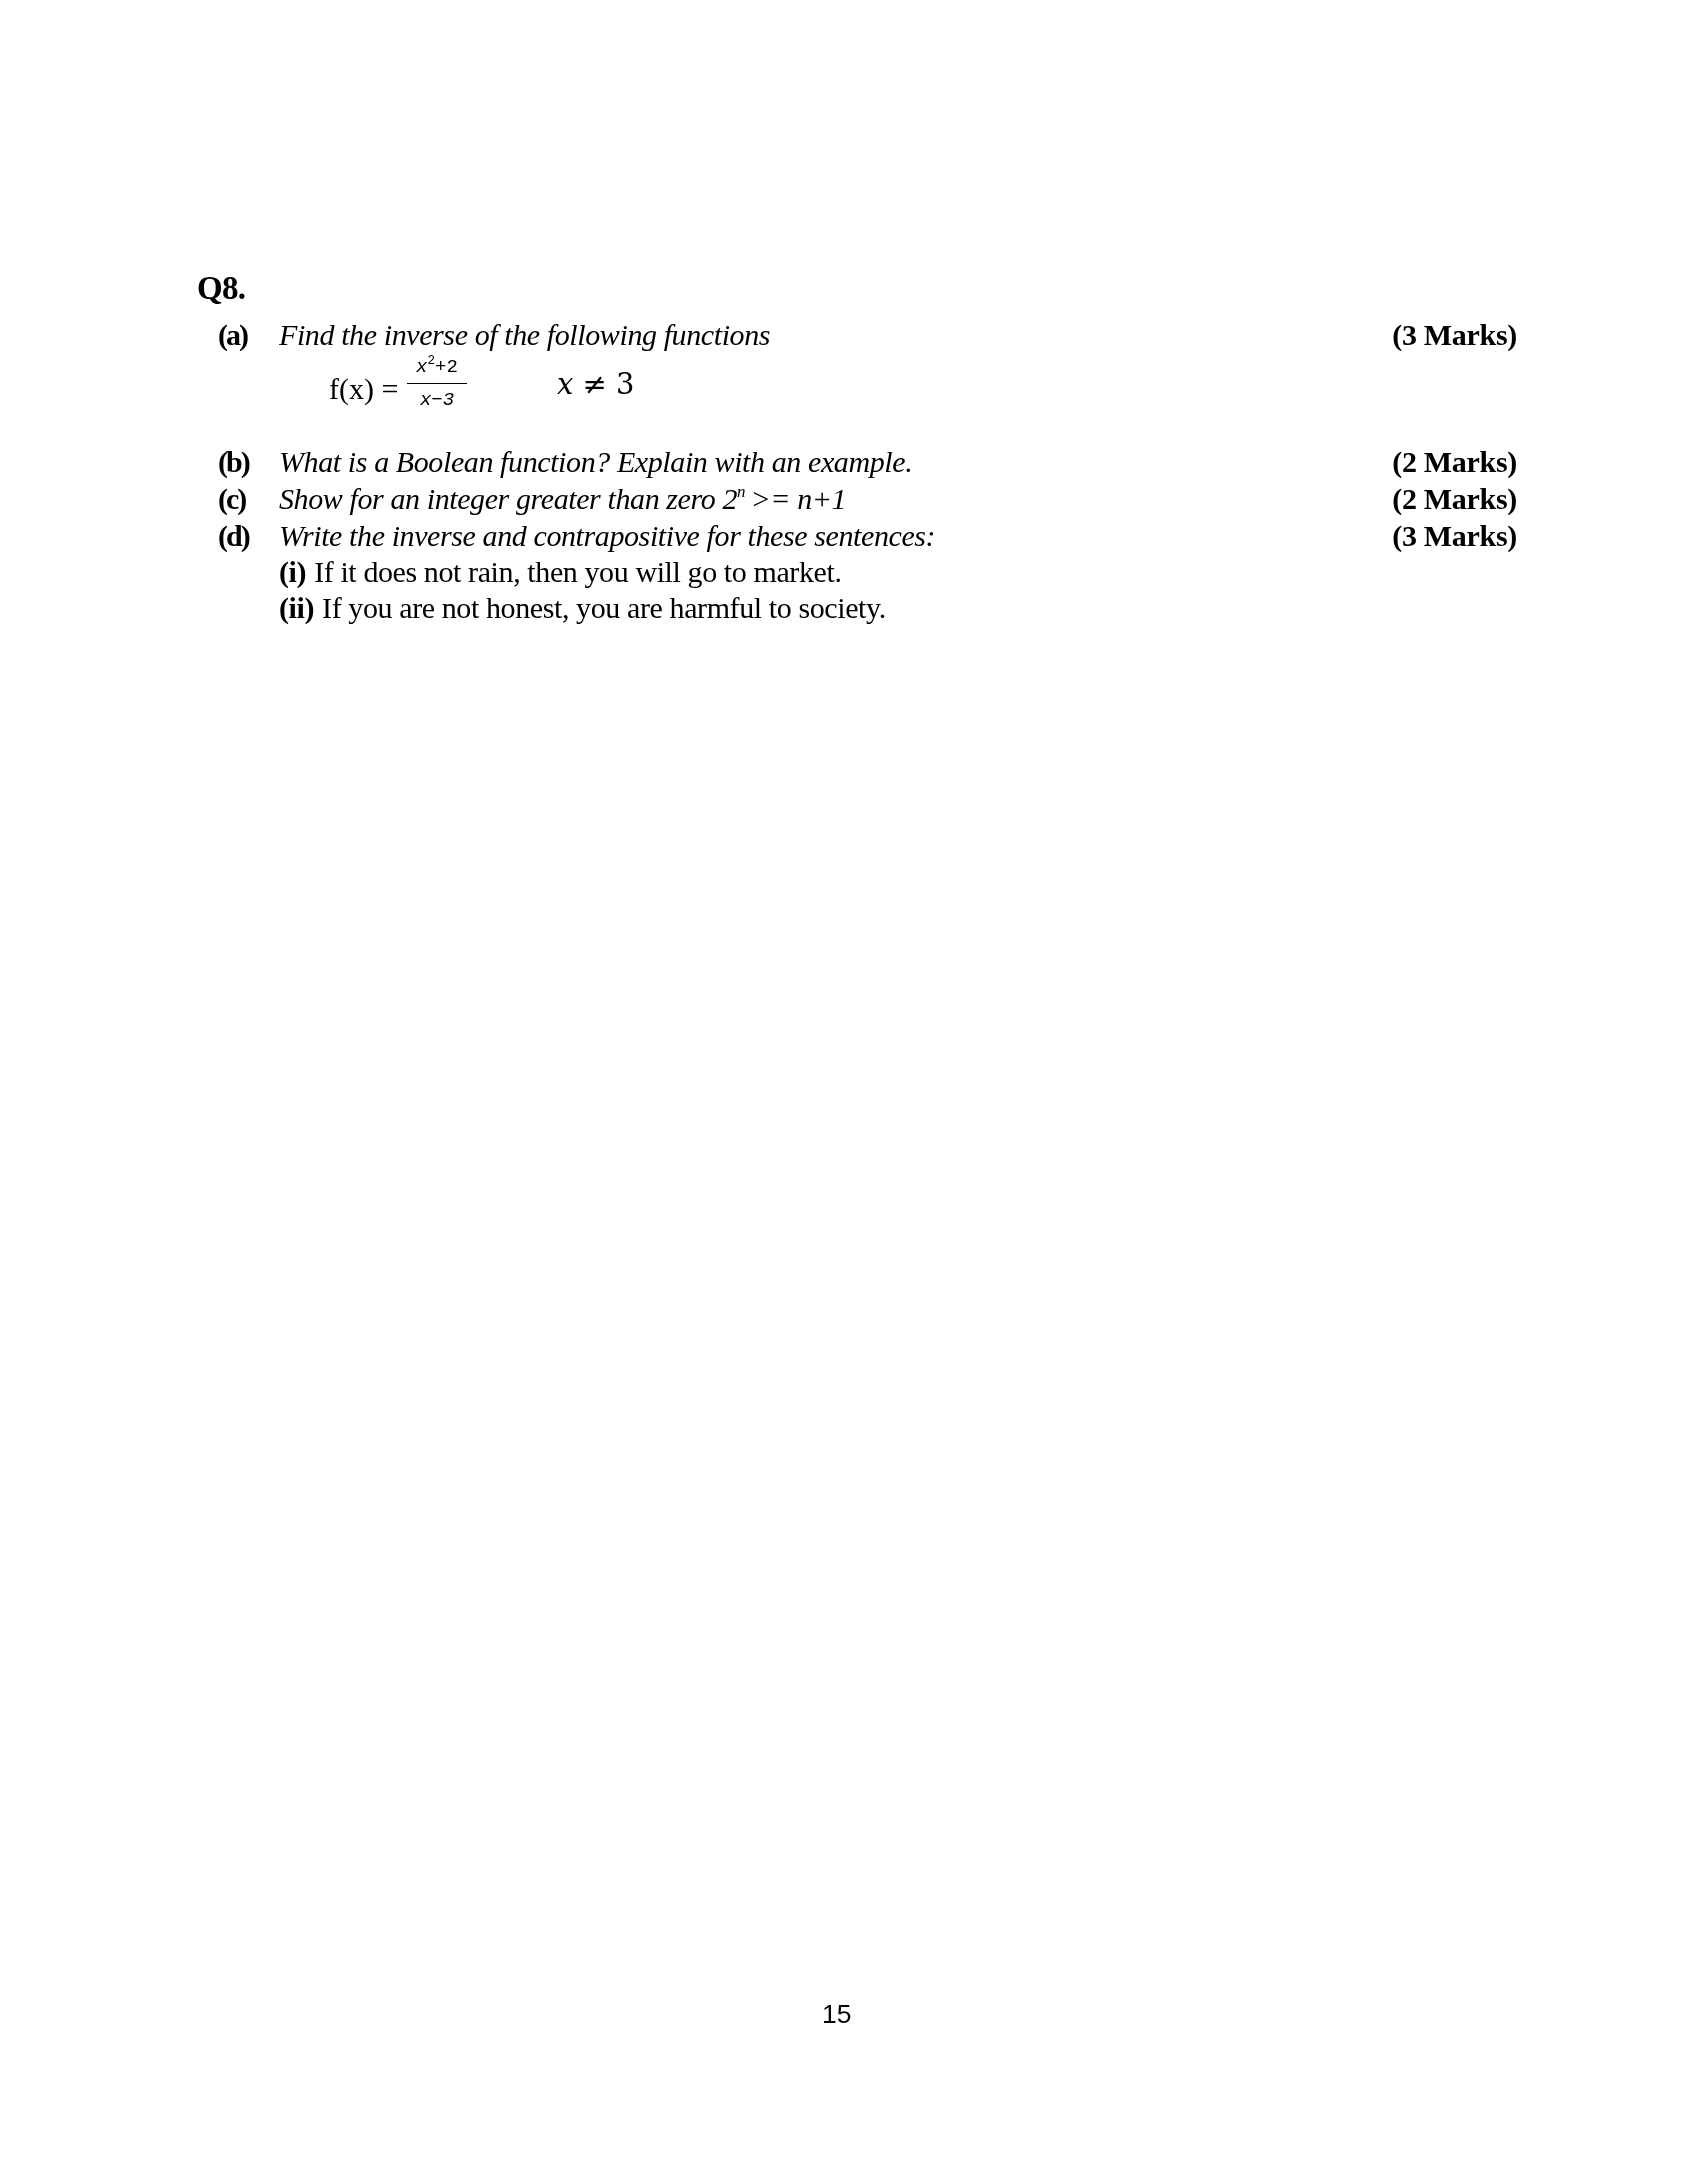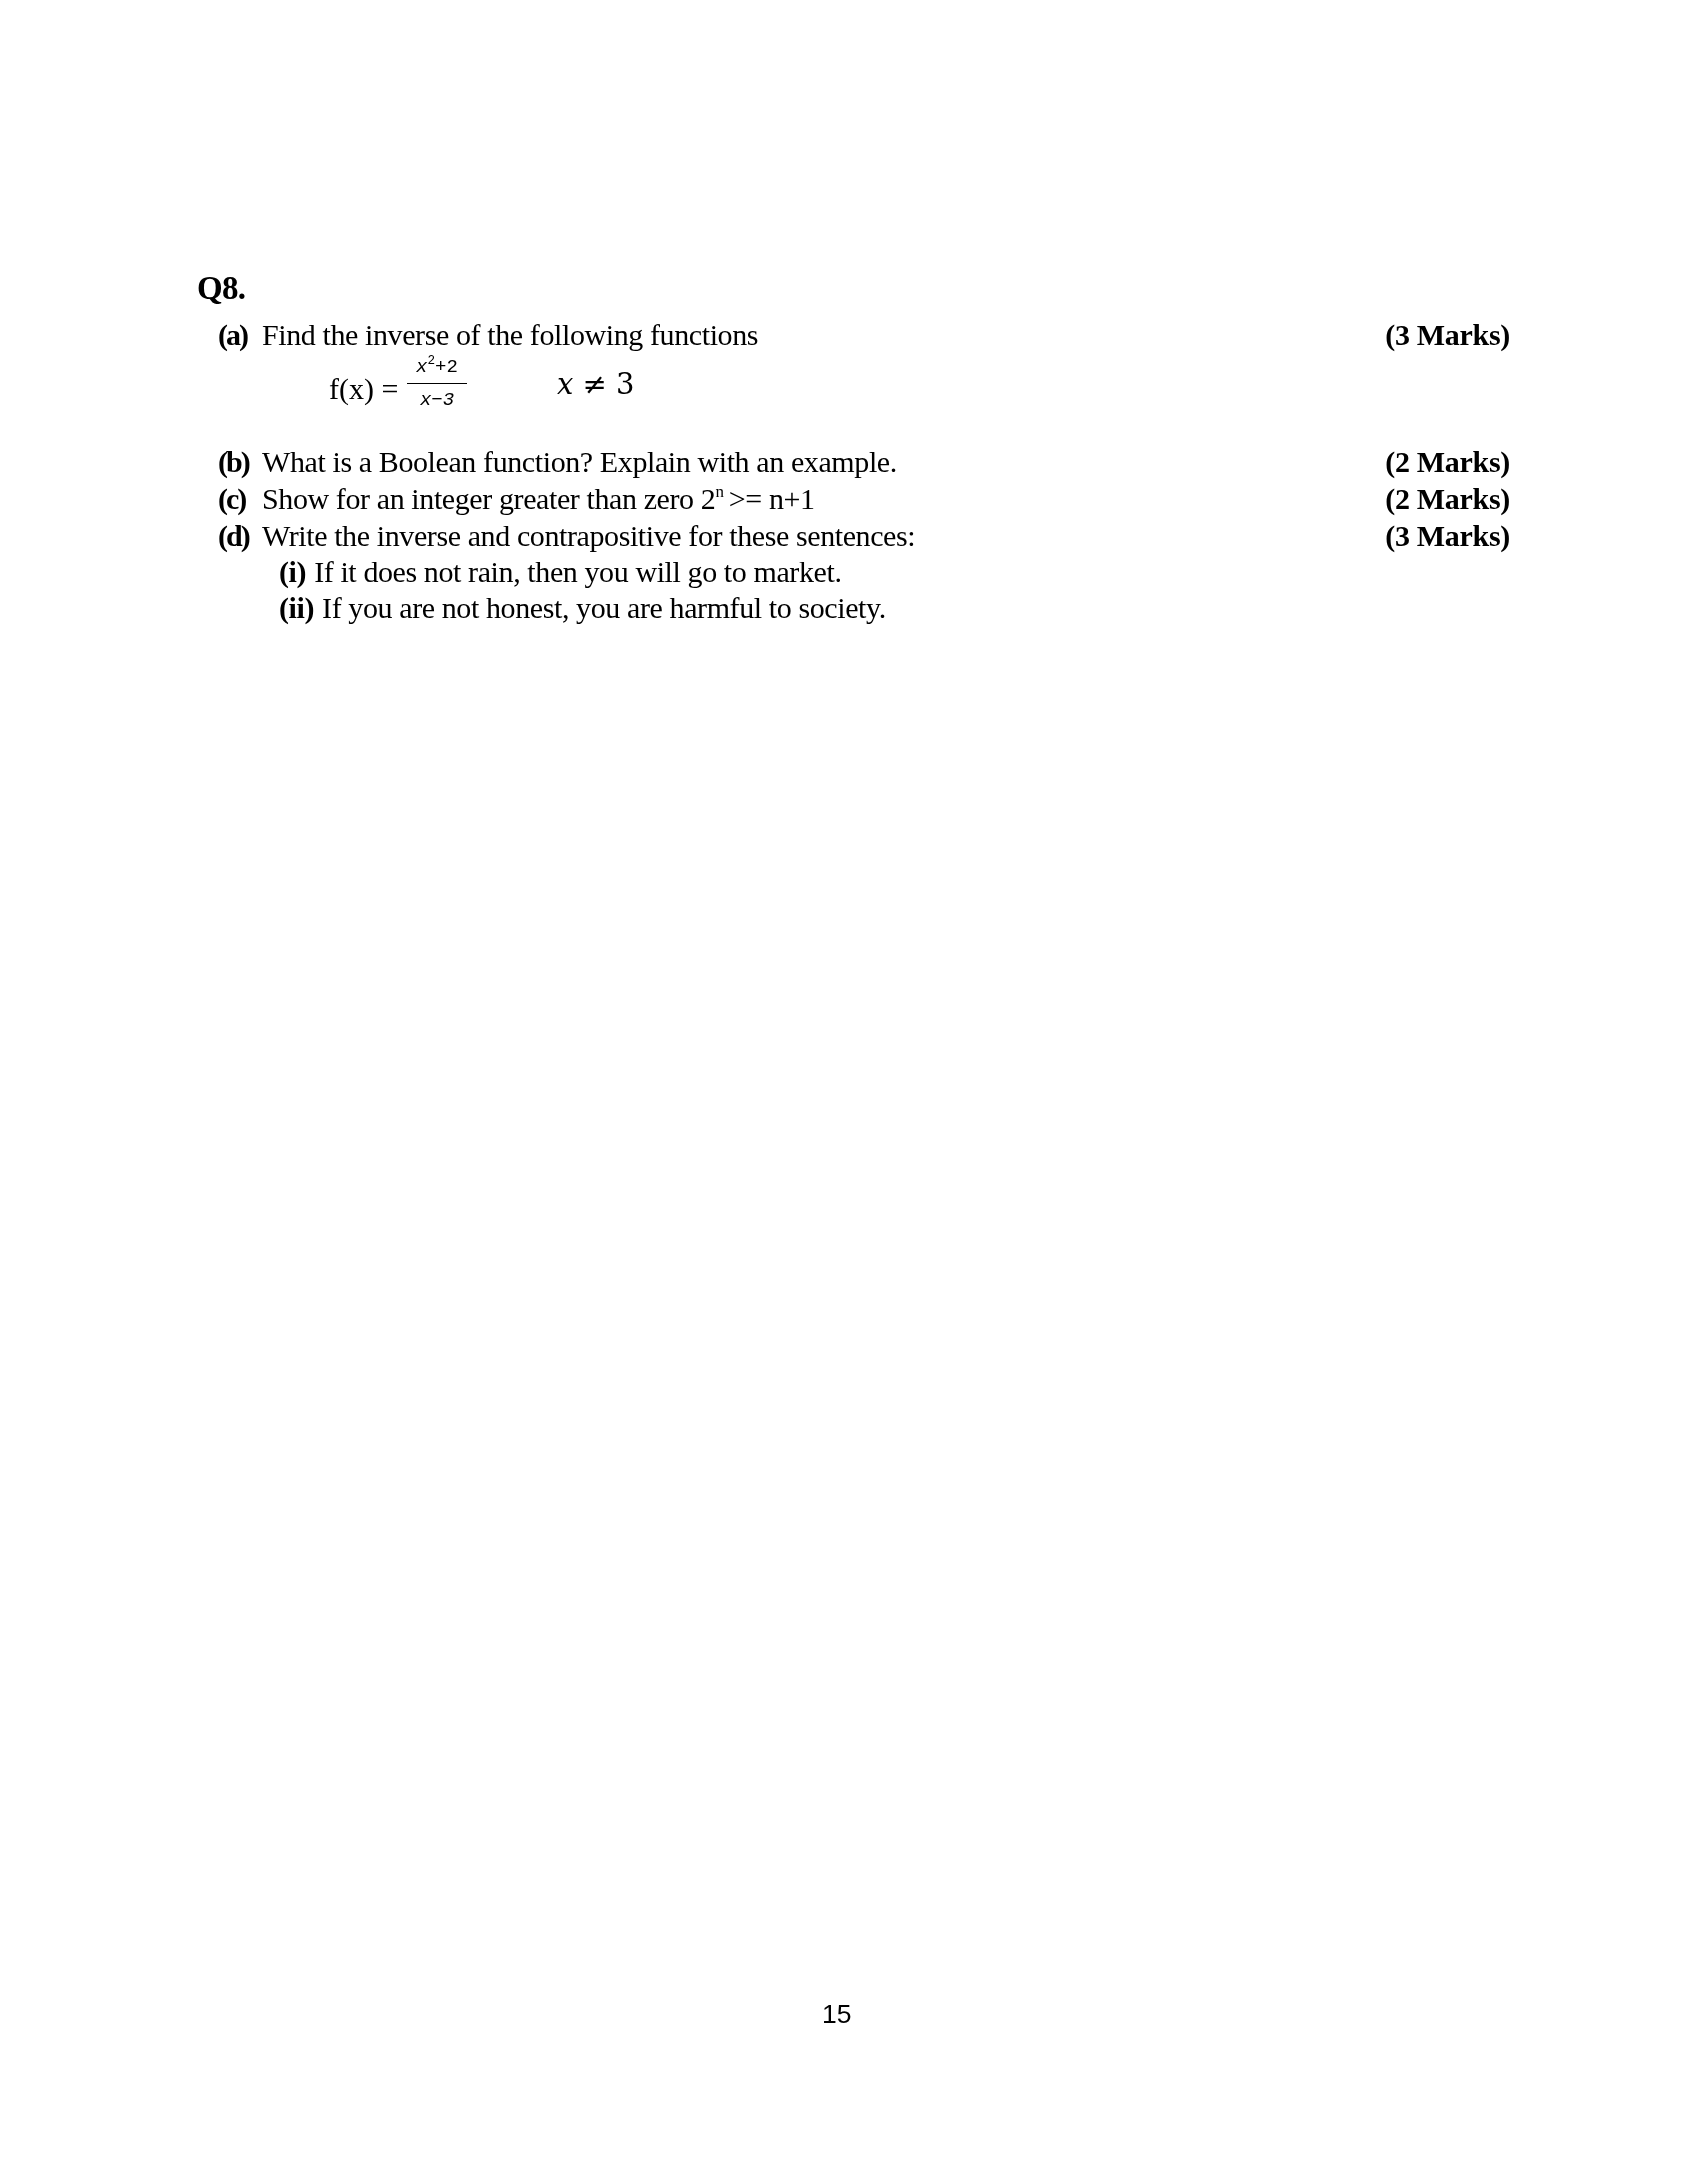--- a/index.html
+++ b/index.html
@@ -40,26 +40,27 @@
     }
     .part-label {
       position: absolute;
       left: 0;
       top: 0;
       font-weight: bold;
       letter-spacing: -2px;
     }
     .part-text {
       position: absolute;
-      left: 44px;
+      left: 61px;
       top: 0;
+      font-style: italic;
     }
     .marks {
       position: absolute;
-      right: 15px;
+      right: 8px;
       top: 0;
       font-weight: bold;
       letter-spacing: -0.3px;
     }
     .sub-row {
       position: absolute;
       left: 279px;
       font-size: 30px;
       line-height: 37px;
       letter-spacing: -0.4px;

